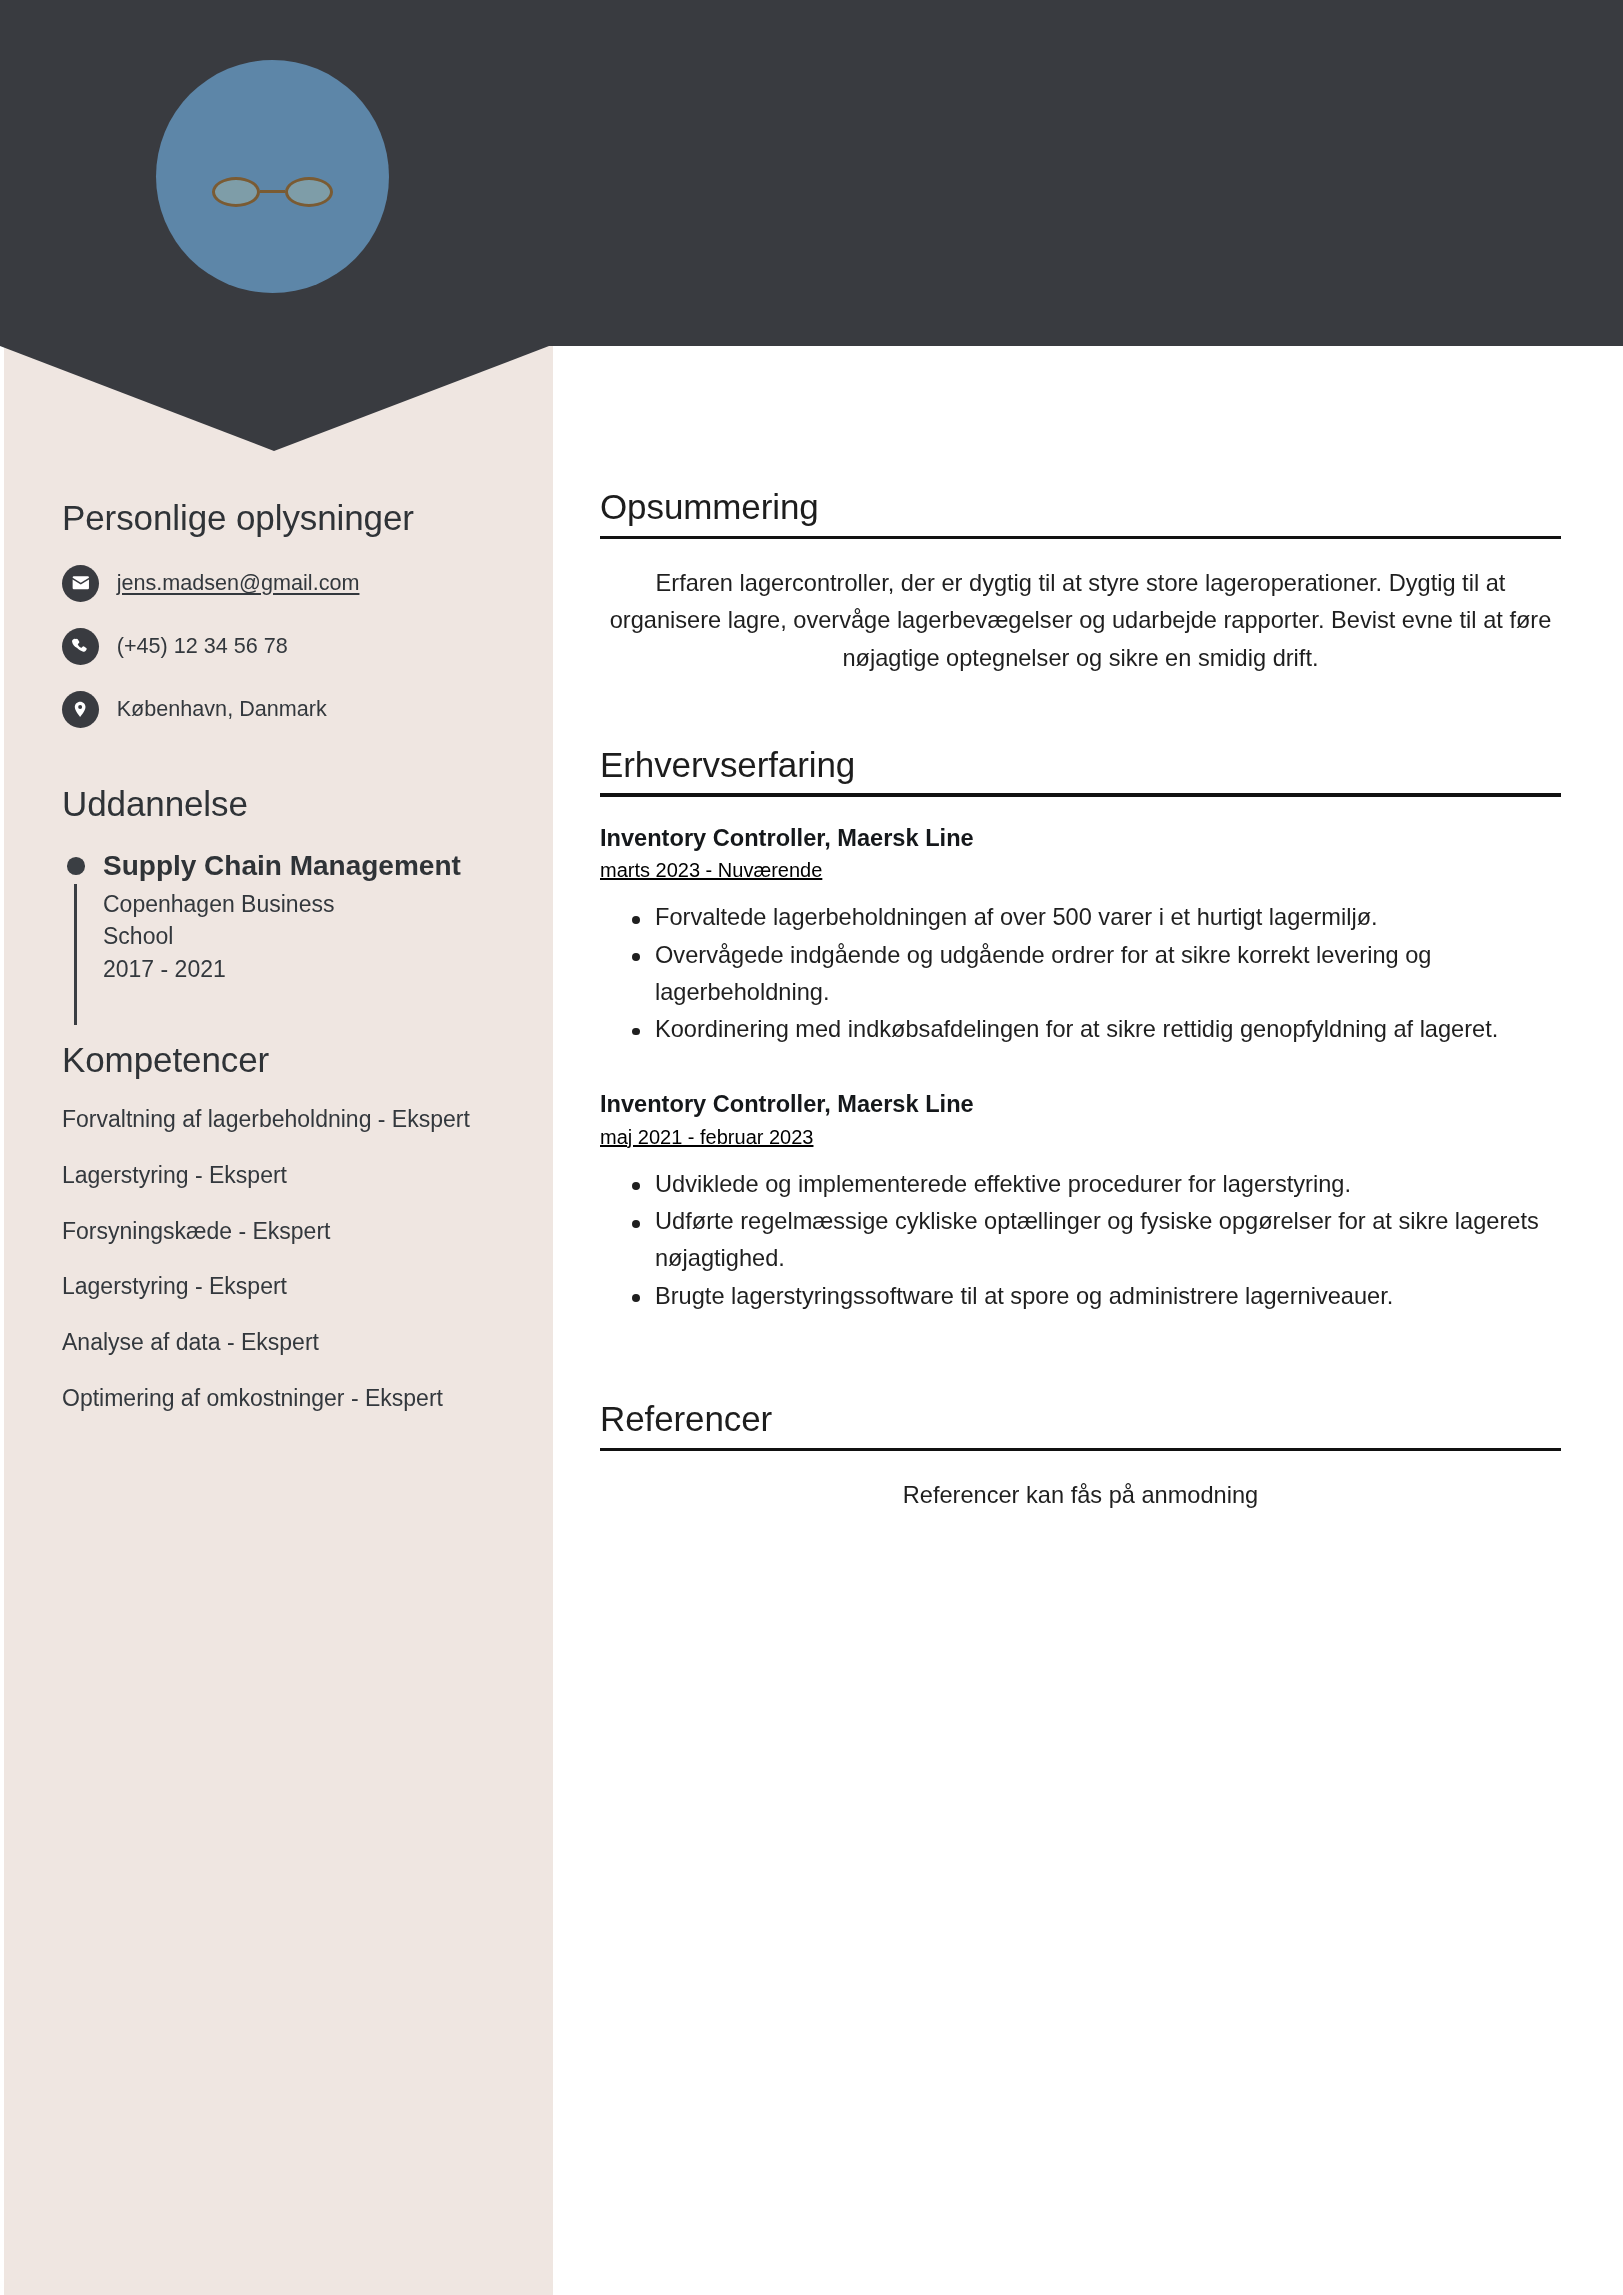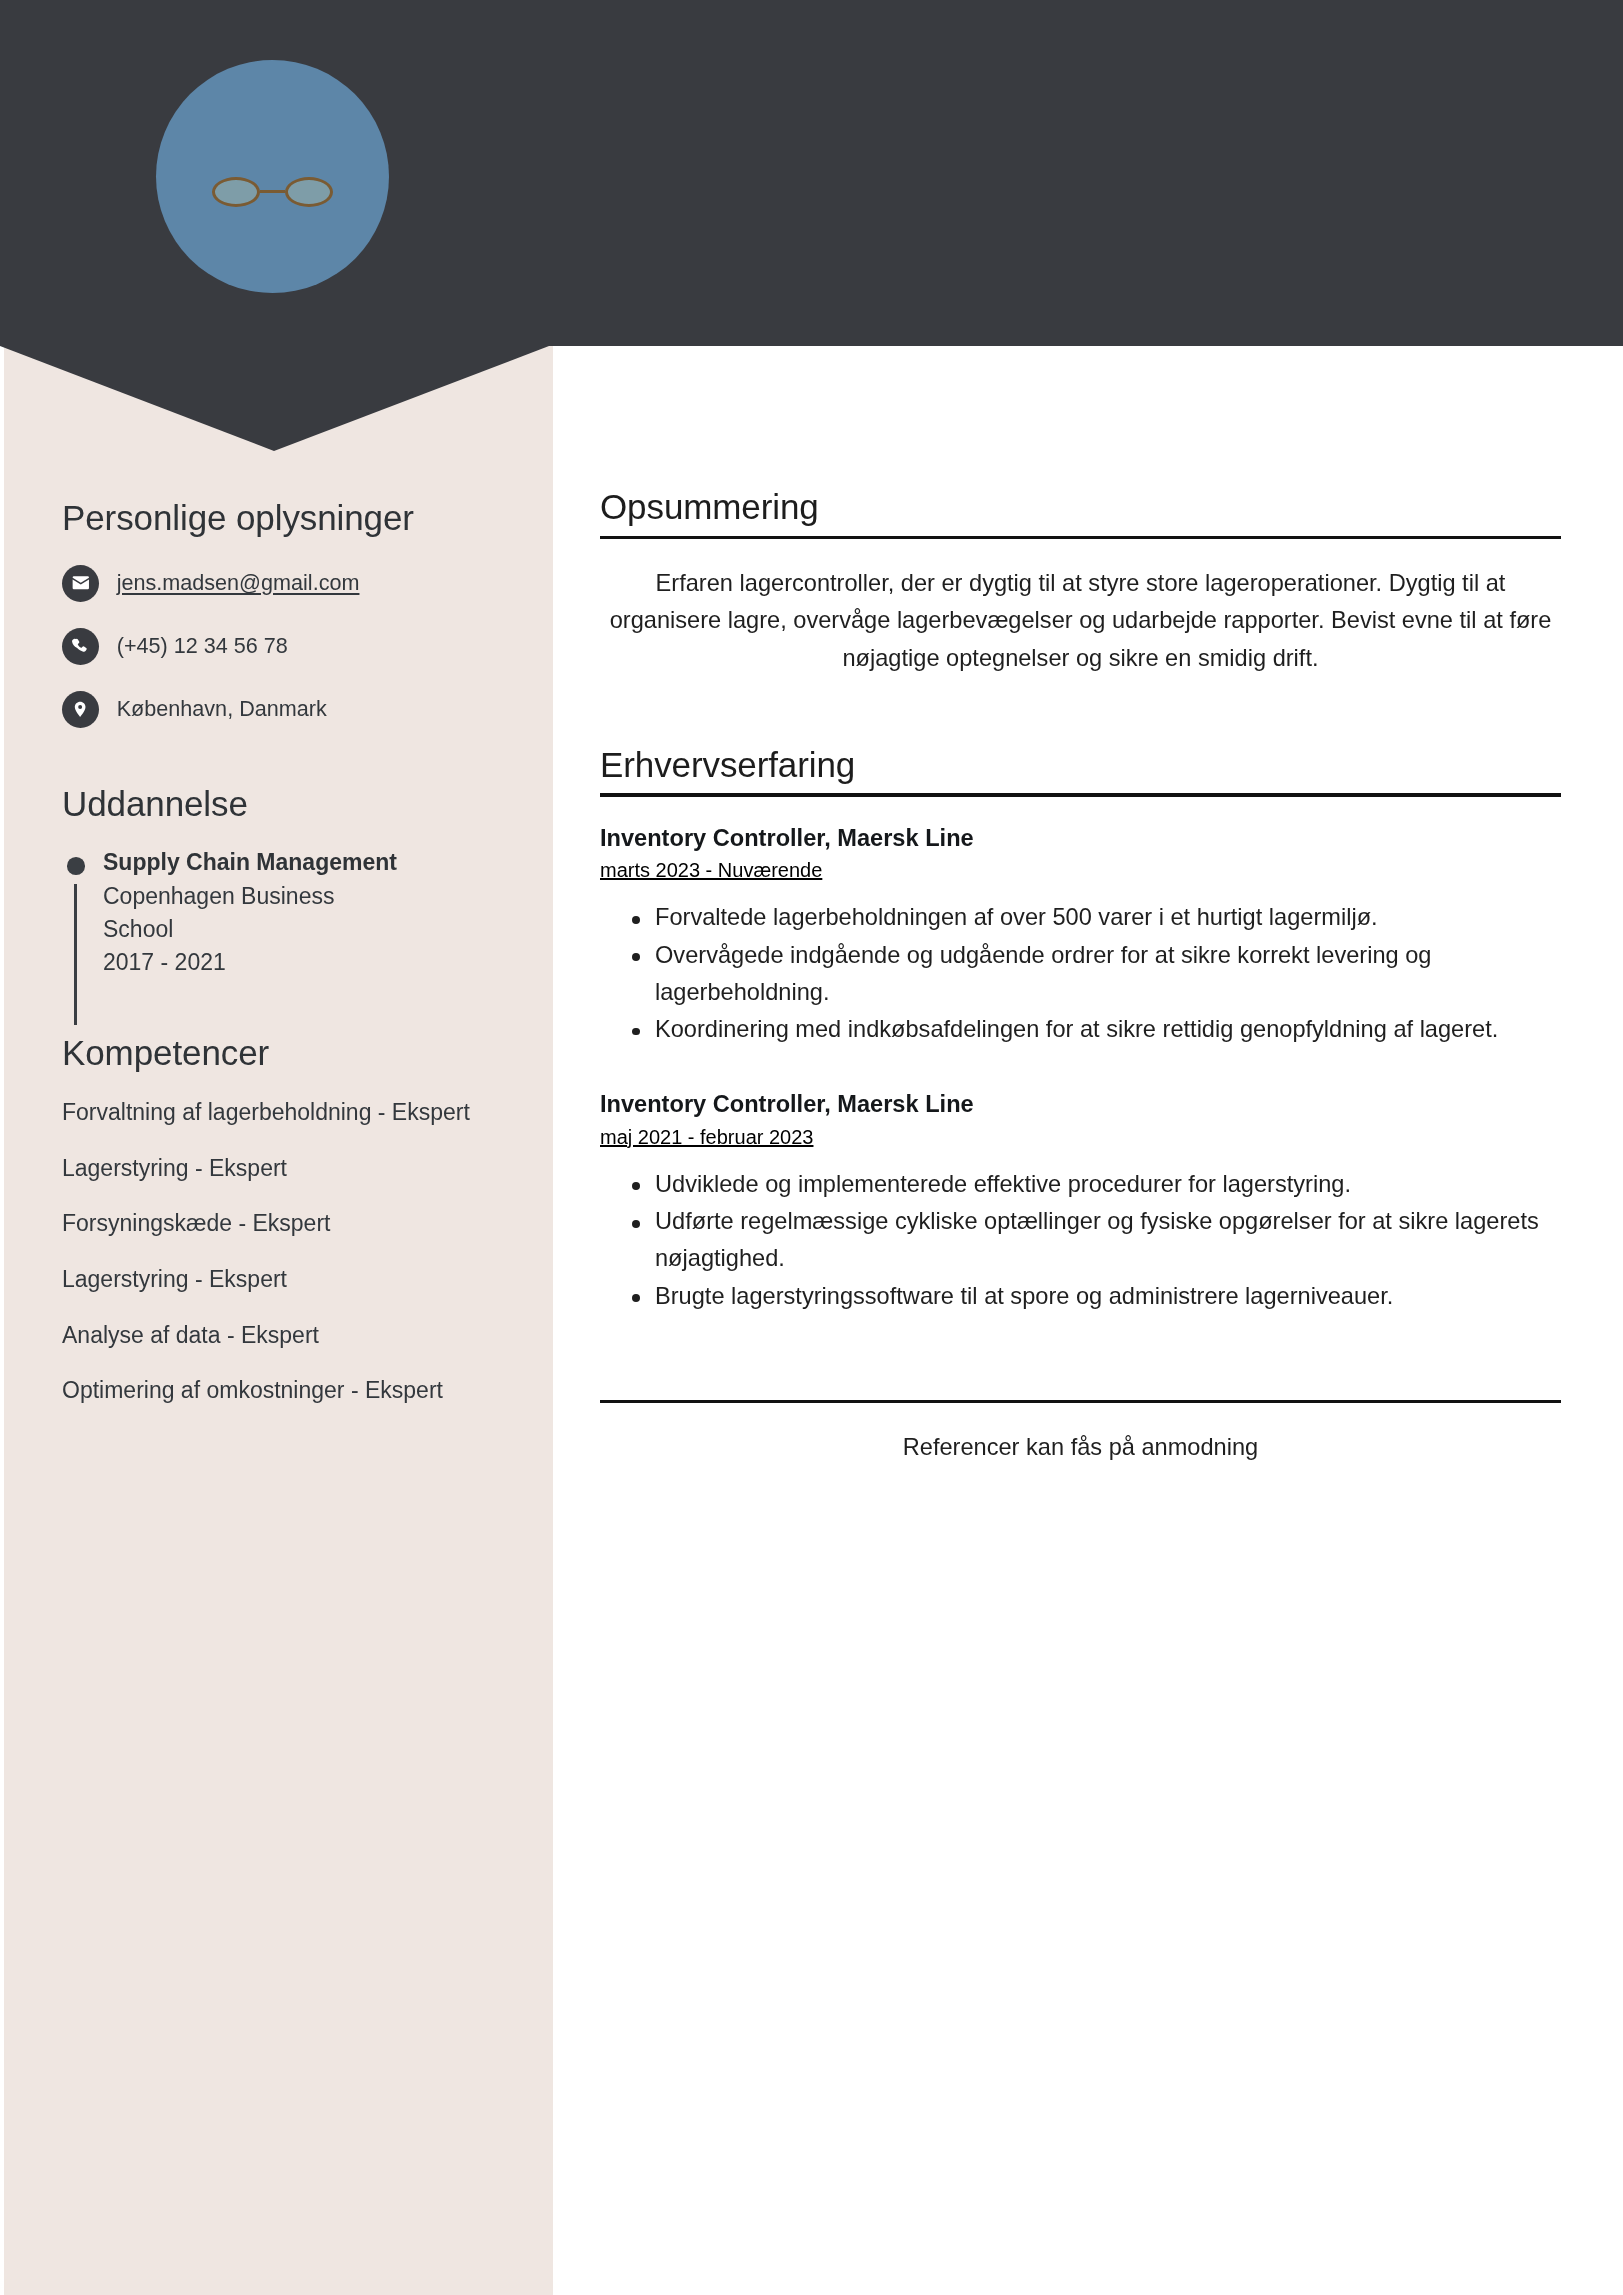--- a/index.html
+++ b/index.html
@@ -188,21 +188,21 @@
   }
   .edu-line {
     position: absolute;
     left: 12.4px;
     top: 38px;
     width: 2.6px;
     height: 141px;
     background: #3a3e43;
   }
   .edu-degree {
-    font-size: 23px;
+    font-size: 28px;
     font-weight: 600;
     color: #2f3337;
     line-height: 1.42;
     margin: 0 0 1.3px 0;
   }
   .edu-school {
     font-size: 23px;
     font-weight: 400;
     color: #33383d;
     line-height: 1.42;
@@ -409,20 +409,21 @@
           <li>Udviklede og implementerede effektive procedurer for lagerstyring.</li>
           <li>Udførte regelmæssige cykliske optællinger og fysiske opgørelser for at sikre lagerets nøjagtighed.</li>
           <li>Brugte lagerstyringssoftware til at spore og administrere lagerniveauer.</li>
         </ul>
       </div>
     </div>
 
     <div class="spacer-lg"></div>
 
     <div class="section">
+      <h2 class="sec-title">Referencer</h2>
       <div class="sec-rule"></div>
       <p class="sec-body">Referencer kan fås på anmodning</p>
     </div>
 
   </div>
 
 </div>
 
 
 </body></html>

